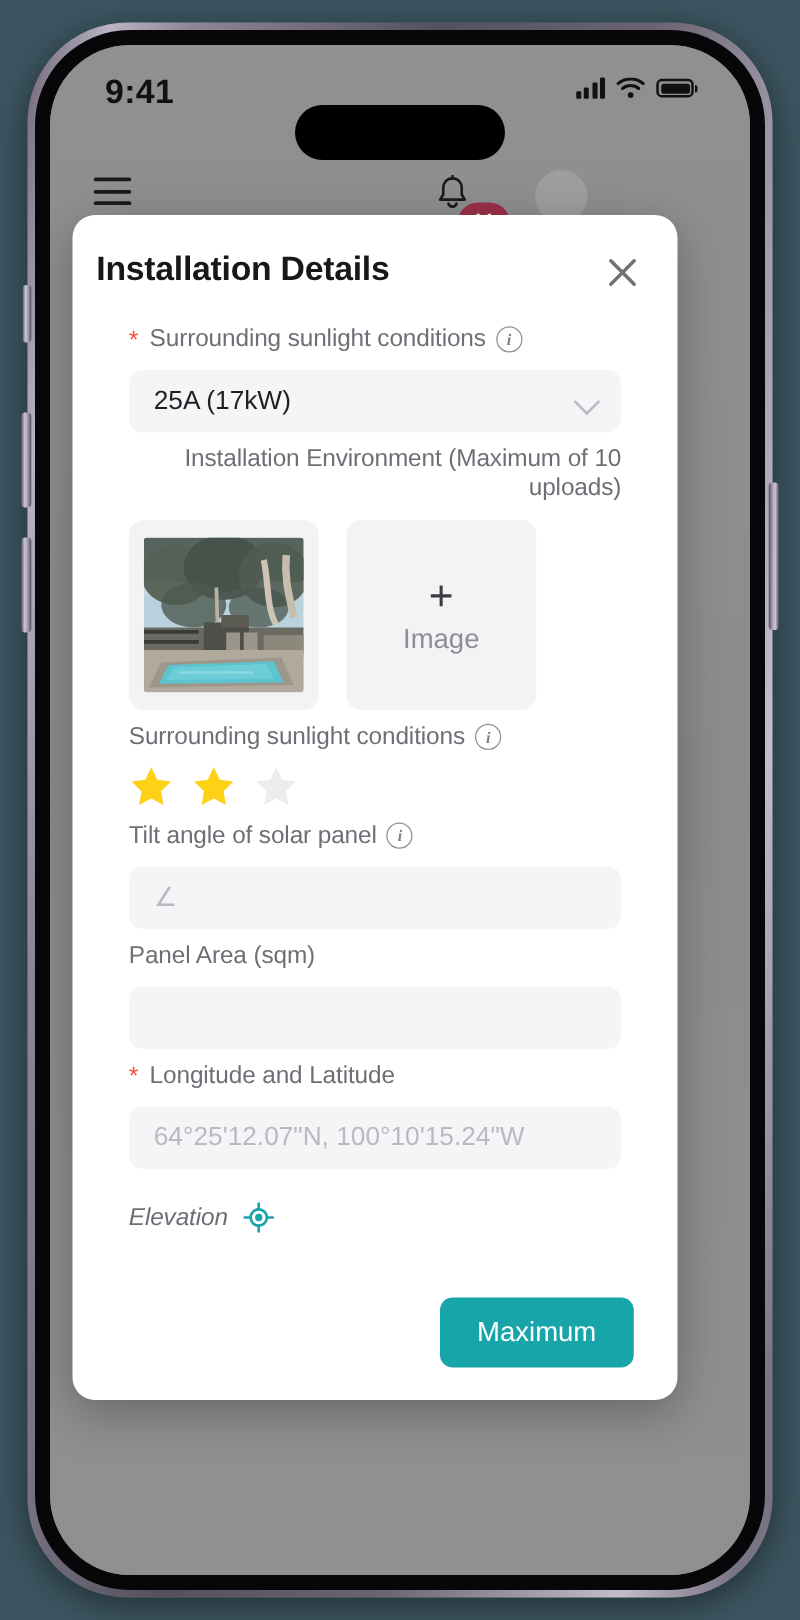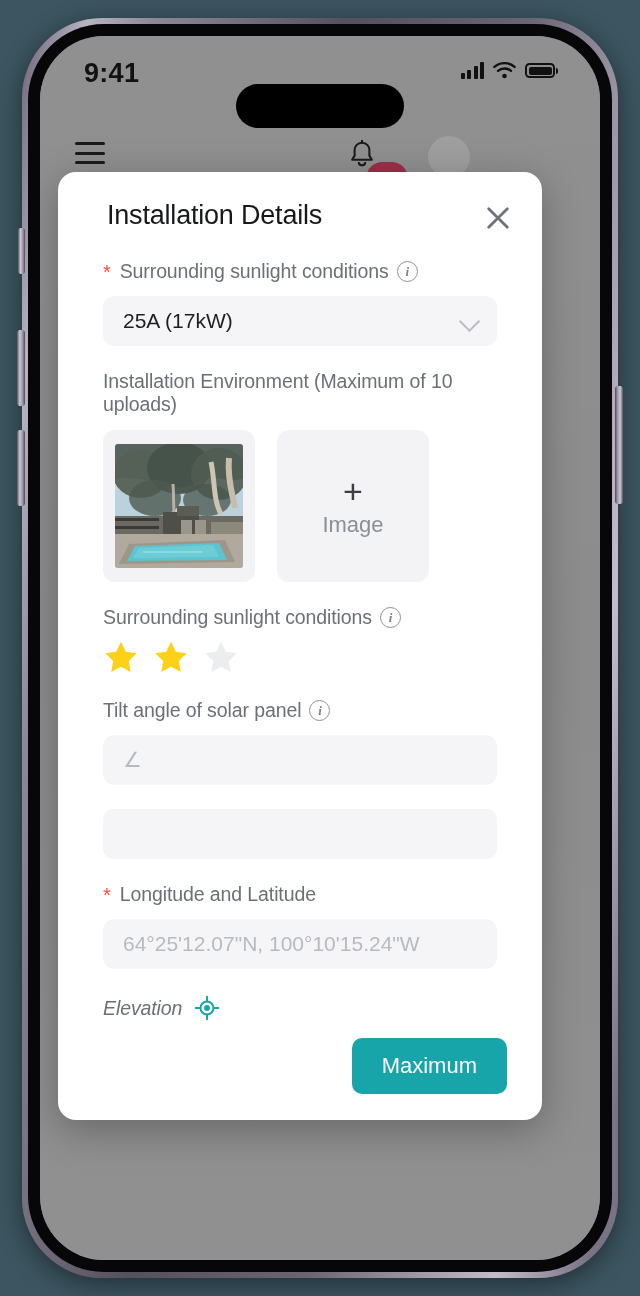--- a/index.html
+++ b/index.html
@@ -80,22 +80,22 @@
            border-radius:50%; background:rgba(255,255,255,.14); }
 
   
   .modal{
     position:absolute; left:18px; top:136px; width:484px; height:948px;
     background:#fff; border-radius:18px; z-index:8;
     box-shadow:0 10px 38px rgba(0,0,0,.28);
   }
   .modal-head{ position:relative; height:88px; }
   .modal-title{
-    position:absolute; left:49px; top:28px;
-    font-size:27px; font-weight:400; color:#17181a; letter-spacing:-.2px;
+    position:absolute; left:19px; top:28px;
+    font-size:27px; font-weight:700; color:#17181a; letter-spacing:-.2px;
   }
   .close-x{ position:absolute; right:28px; top:30px; width:32px; height:32px; cursor:pointer; }
 
   .body{ position:absolute; left:0; top:88px; right:0; bottom:0; padding:0 45px; }
 
   .lbl{
     font-size:19.5px; color:#6c7076; font-weight:400;
     display:flex; align-items:center; gap:8px; letter-spacing:-.1px;
   }
   .req{ color:#F5503A; font-size:20px; line-height:1; margin-right:1px; }
@@ -109,21 +109,21 @@
   .field{
     margin-top:13px; height:50px; background:#F5F5F7; border-radius:11px;
     display:flex; align-items:center; padding:0 20px; position:relative;
   }
   .field .val{ font-size:21px; color:#1e1f22; }
   .field .ph{ font-size:21px; color:#b7babf; }
   .chev{ position:absolute; right:20px; top:18px; width:15px; height:15px;
          border-right:2.2px solid #b9bcc1; border-bottom:2.2px solid #b9bcc1;
          transform:rotate(45deg); }
 
-  .sec{ margin-top:24px; }
+  .sec{ margin-top:10px;text-align:right; }
 
   
   .uploads{ margin-top:14px; display:flex; gap:22px; }
   .up-card{ width:152px; height:152px; border-radius:12px; background:#F3F3F5;
             display:flex; align-items:center; justify-content:center; }
   .thumb{ width:128px; height:124px; border-radius:3px; overflow:hidden; position:relative; }
   .add-card{ flex-direction:column; gap:4px; }
   .plus{ font-size:34px; color:#3a3d42; line-height:1; font-weight:400; }
   .add-lbl{ font-size:22px; color:#8a8e95; }
 
@@ -283,20 +283,21 @@
           <div class="lbl">
             <span>Tilt angle of solar panel</span>
             <span class="info">i</span>
           </div>
           <div class="field">
             <span class="ph">∠</span>
           </div>
         </div>
 
         <div class="sec">
+          <div class="lbl">Panel Area (sqm)</div>
           <div class="field">
             <span class="ph"></span>
           </div>
         </div>
 
         <div class="sec">
           <div class="lbl">
             <span class="req">*</span>
             <span>Longitude and Latitude</span>
           </div>

